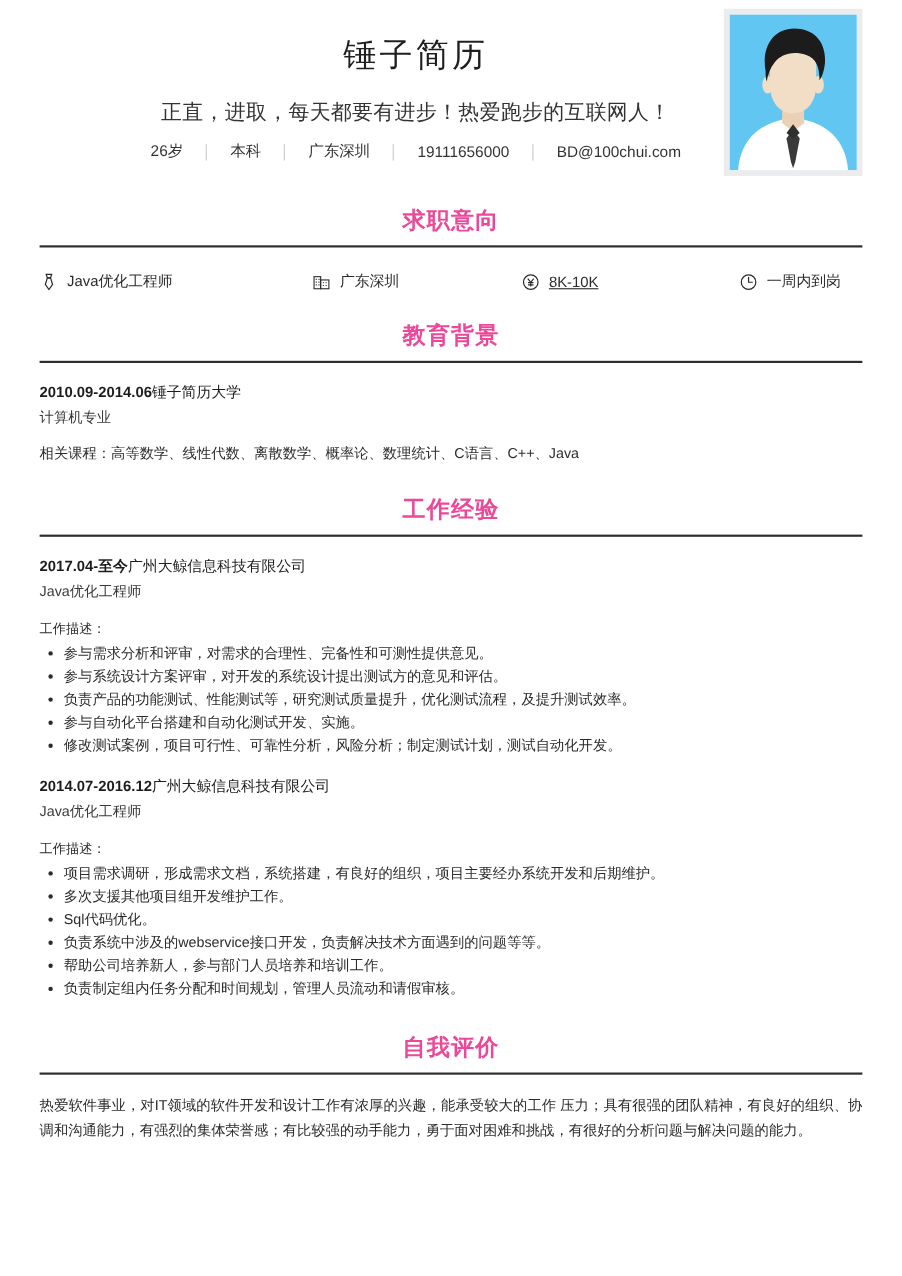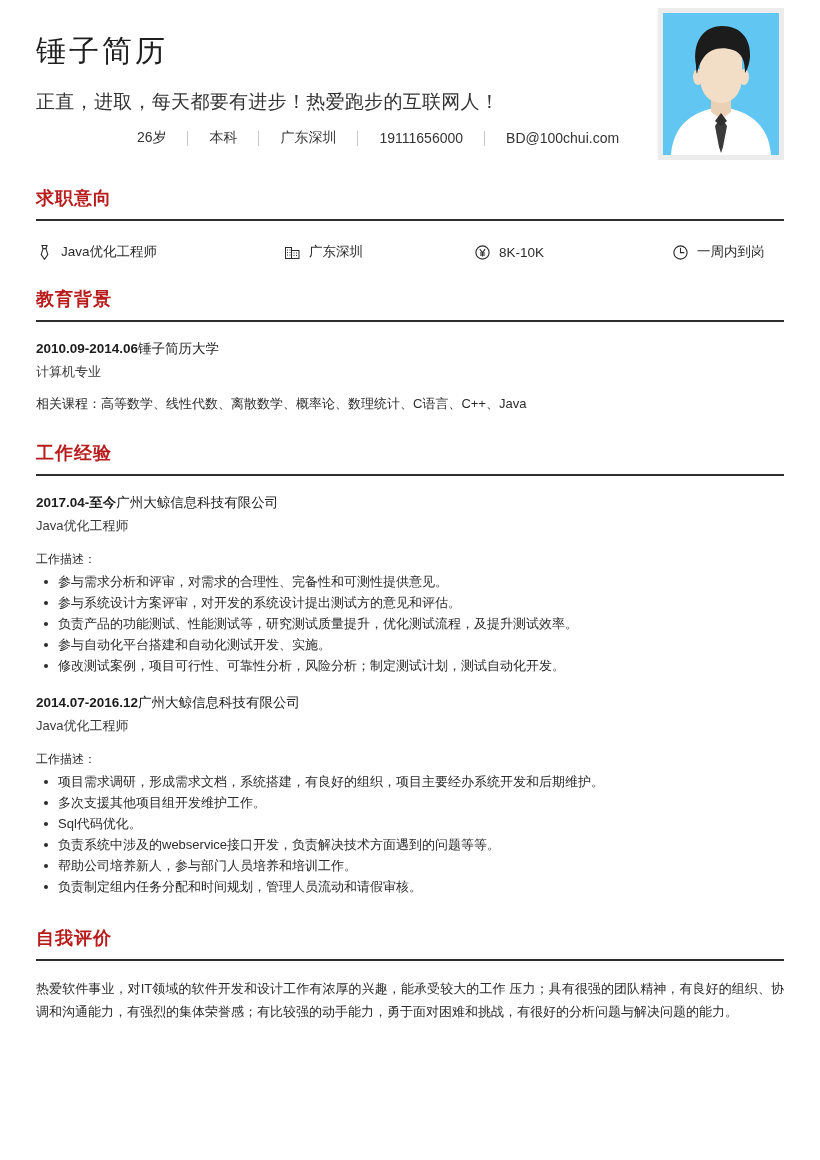--- a/index.html
+++ b/index.html
@@ -24,20 +24,21 @@
   }
 
   
   .header {
     position: relative;
     padding-top: 34px;
     height: 160px;
     box-sizing: border-box;
   }
   .header-center {
+    text-align: center;
     padding-right: 64px;
   }
   .resume-title {
     font-size: 30px;
     font-weight: 400;
     letter-spacing: 3px;
     color: #1f1f1f;
     margin: 0 0 22px 0;
     line-height: 1.1;
   }
@@ -73,25 +74,26 @@
     background: #ffffff;
     border: 5px solid #ececec;
     box-sizing: border-box;
     overflow: hidden;
   }
   .avatar-svg { display: block; width: 100%; height: 100%; }
 
   
   .section { margin-top: 26px; }
   .section-title {
-    font-size: 18px;
+    font-size: 21px;
     font-weight: bold;
-    color: #b91c1c;
+    color: #ec4899;
     letter-spacing: 1px;
     margin: 0 0 9px 0;
+    text-align: center;
   }
   .section-rule {
     height: 2px;
     background: #2e2e2e;
     width: 100%;
     margin-bottom: 2px;
   }
 
   
   .intent-row {
@@ -101,21 +103,21 @@
     font-size: 13.5px;
     color: #2b2b2b;
   }
   .intent-item {
     display: flex;
     align-items: center;
     gap: 8px;
   }
   .intent-item:nth-child(1) { width: 248px; }
   .intent-item:nth-child(2) { width: 190px; }
-  .intent-item:nth-child(3) { width: 198px; }
+  .intent-item:nth-child(3) { width: 198px; text-decoration: underline; }
   .intent-icon {
     width: 17px;
     height: 17px;
     flex: 0 0 17px;
     display: block;
   }
   .intent-icon svg { display: block; }
 
   
   .entry { margin-top: 18px; }

